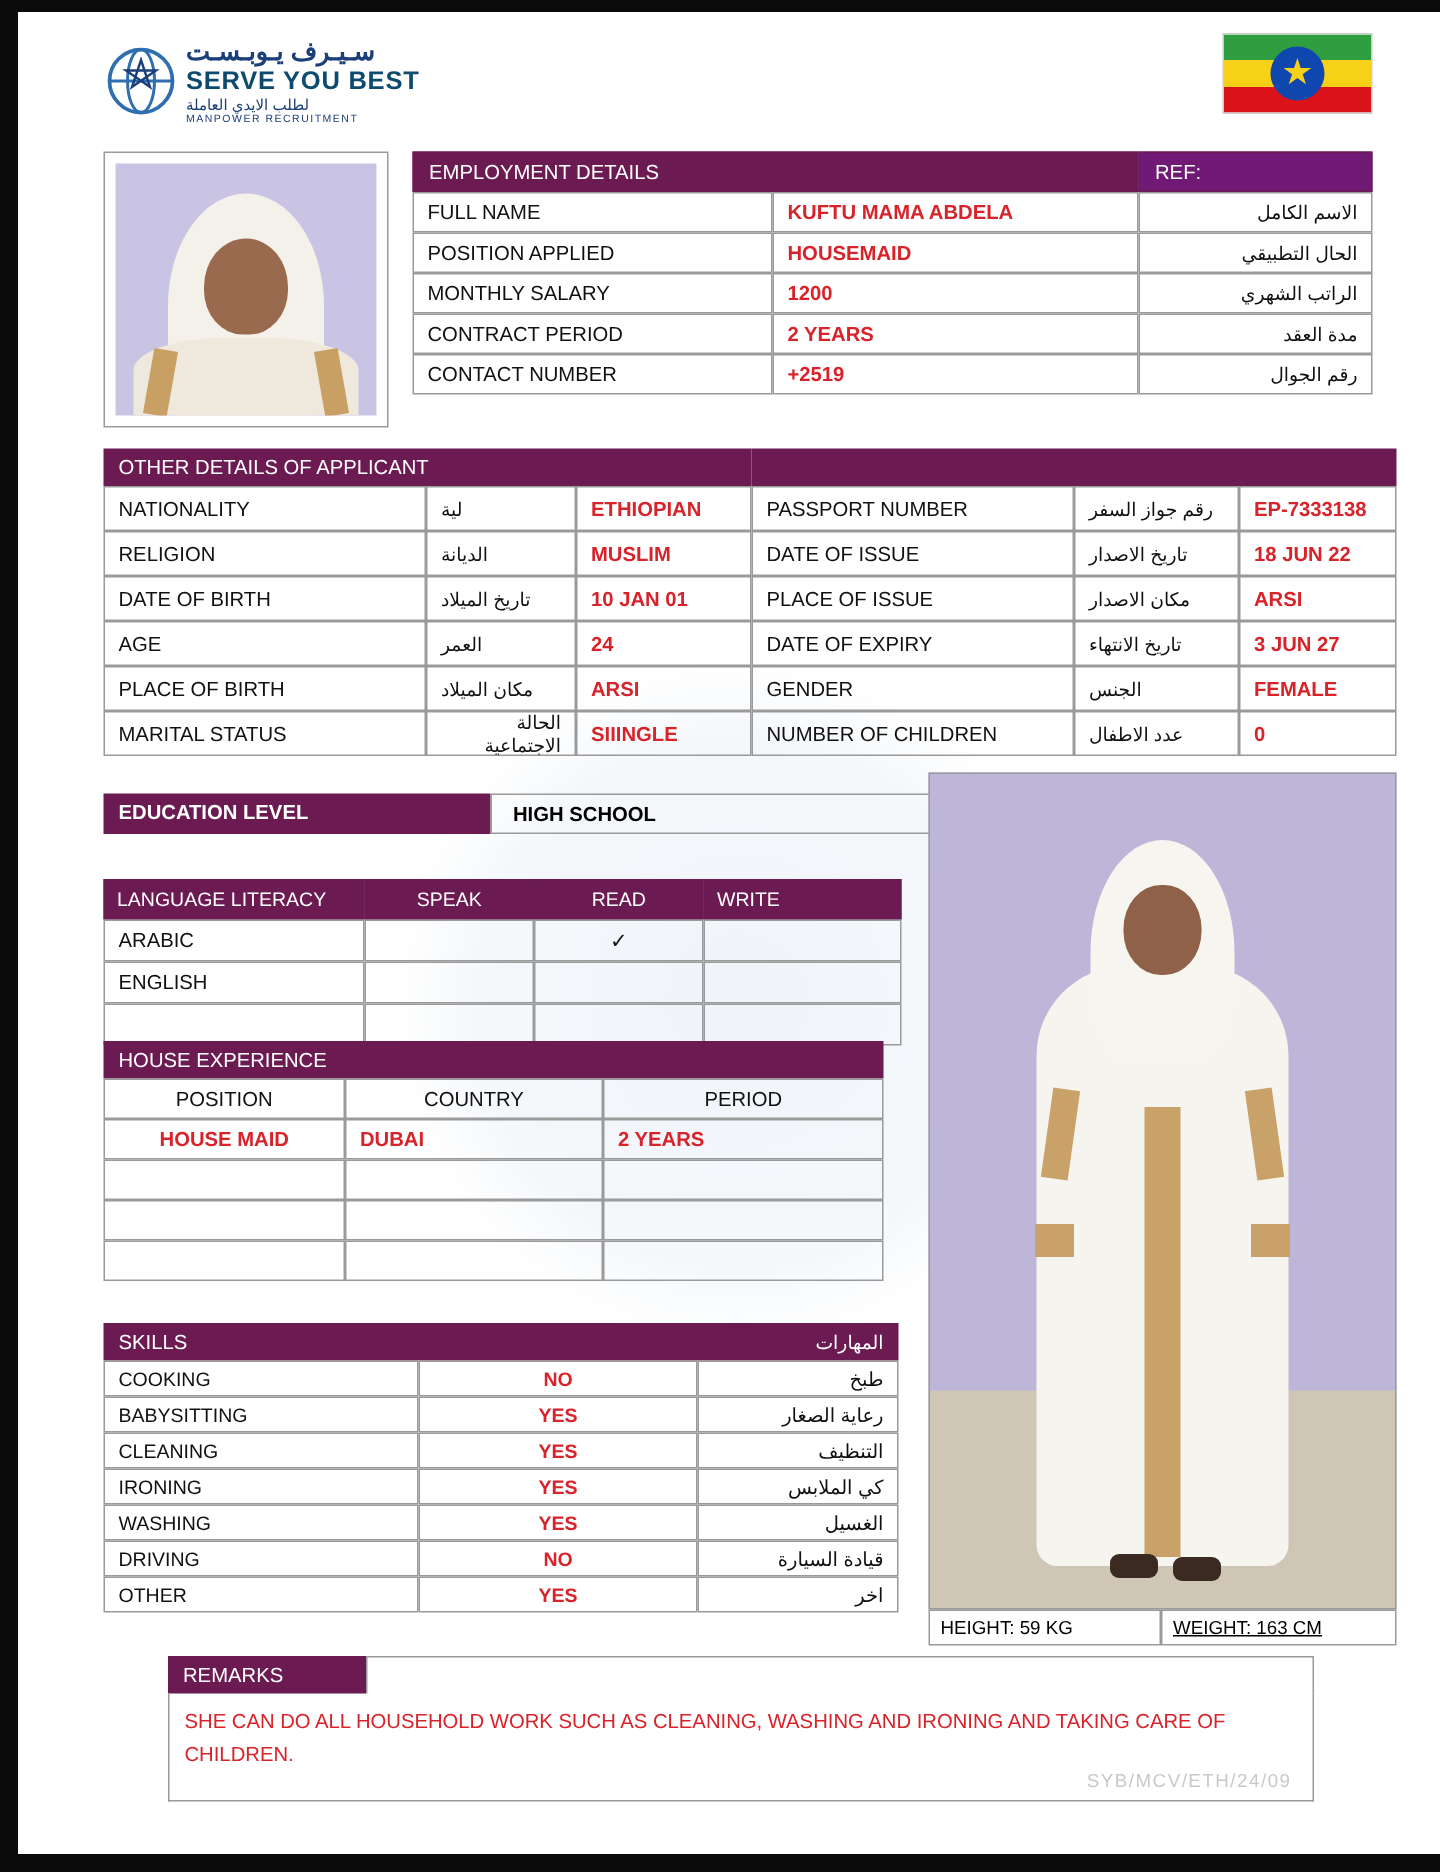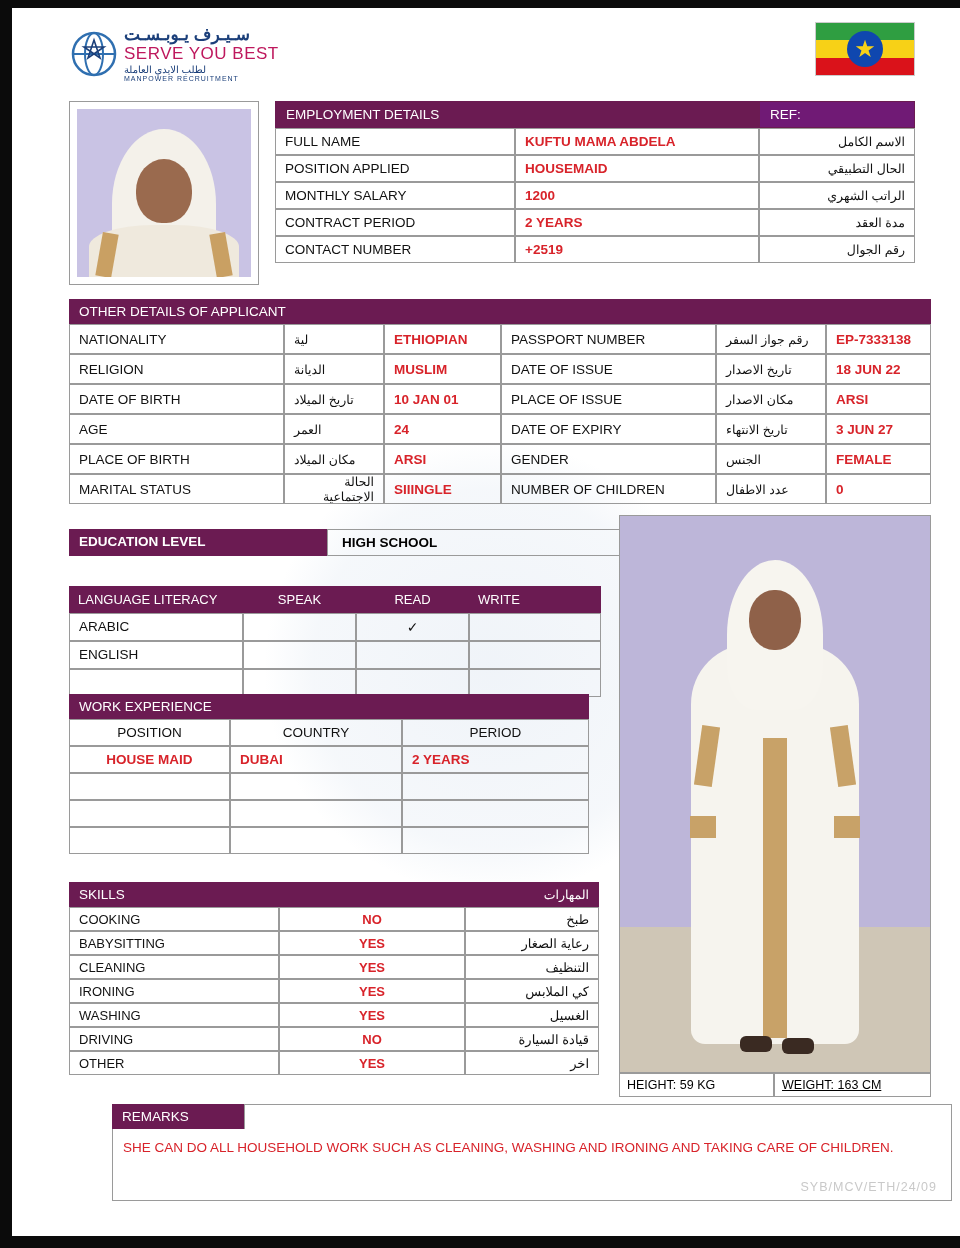--- a/index.html
+++ b/index.html
@@ -28,21 +28,21 @@
     width:460px; height:460px;
     border-radius:50%;
     background:radial-gradient(circle at 50% 50%, rgba(160,185,215,0.16) 0%, rgba(160,185,215,0.10) 55%, rgba(255,255,255,0) 70%);
   }
 
   
   .logo { position:absolute; left:58px; top:14px; width:240px; height:62px; }
   .logo-mark { position:absolute; left:0; top:8px; width:48px; height:48px; }
   .logo-text { position:absolute; left:54px; top:2px; width:190px; text-align:left; }
   .logo-ar { color:#1b3f7a; font-size:17px; letter-spacing:2px; font-weight:bold; direction:rtl; }
-  .logo-main { color:#be185d; font-size:17px; font-weight:normal; letter-spacing:0.5px; line-height:1.1; }
+  .logo-main { color:#0c4a6e; font-size:17px; font-weight:bold; letter-spacing:0.5px; line-height:1.1; }
   .logo-ar2 { color:#1b3f7a; font-size:10px; direction:rtl; }
   .logo-sub { color:#1b3f7a; font-size:7px; letter-spacing:1px; }
 
   .flag { position:absolute; right:57px; top:14px; width:100px; height:54px; border:1px solid #ccc; overflow:hidden; }
   .flag .g { position:absolute; left:0; top:0; width:100%; height:33.33%; background:#2f9e41; }
   .flag .y { position:absolute; left:0; top:33.33%; width:100%; height:33.33%; background:#f7d117; }
   .flag .r { position:absolute; left:0; top:66.66%; width:100%; height:33.34%; background:#da121a; }
   .flag .disc { position:absolute; left:50%; top:50%; transform:translate(-50%,-50%); width:36px; height:36px; border-radius:50%; background:#0f47af; display:flex; align-items:center; justify-content:center; }
   .flag .star { color:#f7d117; font-size:24px; line-height:1; }
   .cell { border:1px solid #9a9a9a; padding:4px 9px; font-size:13.5px; color:#111; }
@@ -140,21 +140,21 @@
   .full .cuffR { position:absolute; right:70px; top:300px; width:26px; height:22px; background:#c8a268; }
   .full .footL { position:absolute; left:120px; bottom:20px; width:32px; height:16px; border-radius:6px; background:#3a2a22; }
   .full .footR { position:absolute; right:116px; bottom:18px; width:32px; height:16px; border-radius:6px; background:#3a2a22; }
 
   .hw { position:absolute; left:607px; top:1065px; width:312px; display:flex; }
   .hw .c { border:1px solid #9a9a9a; font-size:12.5px; padding:4px 7px; }
   .hw .c.left { flex:0 0 155px; }
   .hw .c.right { flex:1;text-decoration:underline; }
 
   
-  .remarks { position:absolute; left:100px; top:1096px; width:840px; }
+  .remarks { position:absolute; left:100px; top:1096px; width:764px; }
   .remarks .rh { width:132px; background:#6b1b52; color:#fff; font-size:13.5px; padding:5px 10px; }
   .remarks .rbody { border:1px solid #9a9a9a; border-top:none; min-height:72px; padding:8px 10px; position:relative; }
   .remarks .rtext { color:#d8232a; font-size:13.5px; line-height:1.6; }
   .remarks .code { position:absolute; right:14px; bottom:6px; color:#c9c9c9; font-size:12.5px; letter-spacing:1px; }
   .remarks .rhrow { display:flex; }
   .remarks .rhfill { flex:1; border:1px solid #9a9a9a; border-bottom:none; }
   .check { color:#111; font-size:14px; }
 </style>
 </head>
 <body>
@@ -312,21 +312,21 @@
     <div class="rw">
       <div class="cell c0"></div>
       <div class="cell c1 check"></div>
       <div class="cell c2 check"></div>
       <div class="cell c3 check"></div>
     </div>
   </div>
 
   <div class="work">
     <div class="hdr">
-      <div class="a">WORK EXPERIENCE</div>
+      <div class="a">HOUSE EXPERIENCE</div>
       <div class="b"></div>
     </div>
     <div class="rw">
       <div class="cell w1">POSITION</div>
       <div class="cell w2">COUNTRY</div>
       <div class="cell w3">PERIOD</div>
     </div>
     <div class="rw">
       <div class="cell w1 val">HOUSE MAID</div>
       <div class="cell w2 val left">DUBAI</div>

